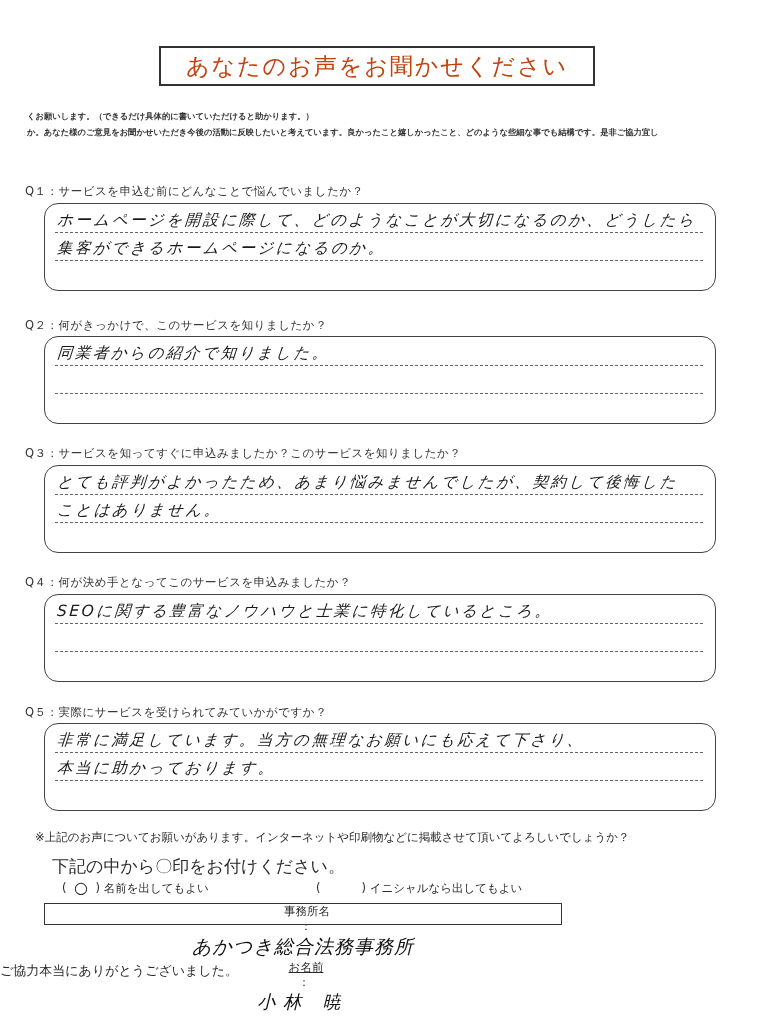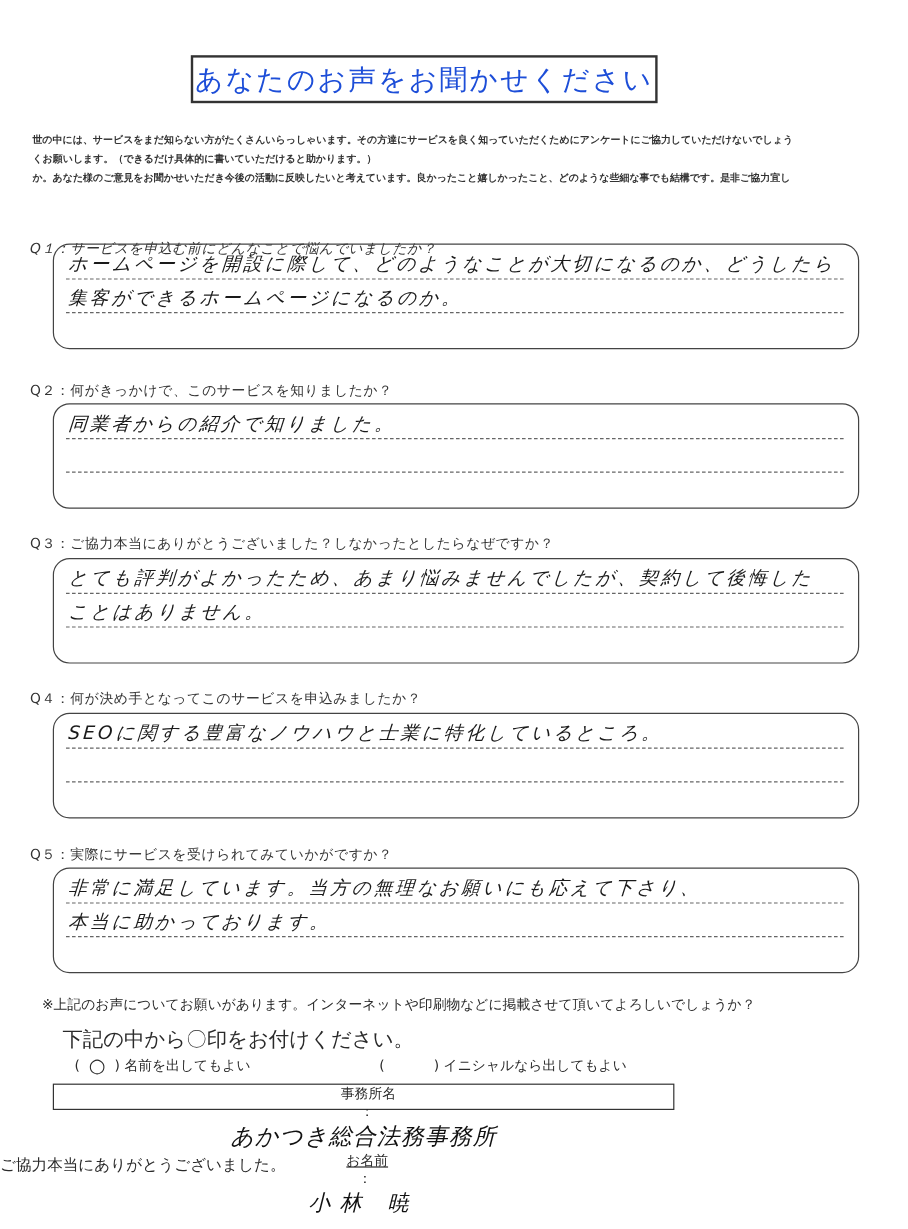--- a/index.html
+++ b/index.html
@@ -1,25 +1,25 @@
 <!DOCTYPE html>
 <html><head>
 <meta charset="utf-8">
 <style>
   html, body { margin: 0; padding: 0; background: #ffffff; }
   body {
     width: 757px; height: 1024px; position: relative; overflow: hidden;
     font-family: "DejaVu Sans", "Liberation Sans", sans-serif; color: #222;
   }
   .title-box {
-    position: absolute; left: 159px; top: 46px; width: 389px; height: 40px;
+    position: absolute; left: 159px; top: 46px; width: 436px; height: 40px;
     border: 2px solid #333; box-sizing: border-box;
     display: flex; align-items: center; justify-content: center;
     font-family: "DejaVu Serif", "Liberation Serif", serif;
-    font-size: 23px; letter-spacing: 2px; color: #1d4ed8;
+    font-size: 23px; letter-spacing: 2px; color: #c2410c;
   }
   .intro {
     position: absolute; left: 27px; top: 108px; width: 710px;
     font-size: 8.3px; line-height: 16px; color: #333;
     font-family: "DejaVu Serif", "Liberation Serif", serif; font-weight: bold;
   }
   .q-label {
     position: absolute; left: 25px; font-size: 11.5px; color: #333;
     letter-spacing: 0.5px;
   }
@@ -69,42 +69,41 @@
     position: absolute; left: 0; width: 757px; top: 962px;
     text-align: left; font-size: 13px; color: #2a2a2a;
   }
 </style>
 </head>
 <body>
 
 <div class="title-box">あなたのお声をお聞かせください</div>
 
 <div class="intro">
-  <div>世の中には、サービスをまだ知らない方がたくさんいらっしゃいます。その方達にサービスを良く知っていただくためにアンケートにご協力していただけないでしょう</div>
   <div>くお願いします。（できるだけ具体的に書いていただけると助かります。）</div>
   <div>か。あなた様のご意見をお聞かせいただき今後の活動に反映したいと考えています。良かったこと嬉しかったこと、どのような些細な事でも結構です。是非ご協力宜し</div>
 </div>
 
-<div class="q-label" style="top:200px;font-style:italic;">Q１：サービスを申込む前にどんなことで悩んでいましたか？</div>
+<div class="q-label" style="top:184px;">Q１：サービスを申込む前にどんなことで悩んでいましたか？</div>
 <div class="answer-box" style="top:203px;">
   <div class="answer-line" style="top:28px;"></div>
   <div class="answer-line" style="top:56px;"></div>
   <div class="hand" style="top:6px;">ホームページを開設に際して、どのようなことが大切になるのか、どうしたら</div>
   <div class="hand" style="top:34px;">集客ができるホームページになるのか。</div>
 </div>
 
 <div class="q-label" style="top:318px;">Q２：何がきっかけで、このサービスを知りましたか？</div>
 <div class="answer-box" style="top:336px;">
   <div class="answer-line" style="top:28px;"></div>
   <div class="answer-line" style="top:56px;"></div>
   <div class="hand" style="top:6px;">同業者からの紹介で知りました。</div>
   <div class="hand" style="top:34px;"></div>
 </div>
 
-<div class="q-label" style="top:446px;">Q３：ご協力本当にありがとうございました？しなかったとしたらなぜですか？</div>
+<div class="q-label" style="top:446px;">Q３：サービスを知ってすぐに申込みましたか？このサービスを知りましたか？</div>
 <div class="answer-box" style="top:465px;">
   <div class="answer-line" style="top:28px;"></div>
   <div class="answer-line" style="top:56px;"></div>
   <div class="hand" style="top:6px;">とても評判がよかったため、あまり悩みませんでしたが、契約して後悔した</div>
   <div class="hand" style="top:34px;">ことはありません。</div>
 </div>
 
 <div class="q-label" style="top:575px;">Q４：何が決め手となってこのサービスを申込みましたか？</div>
 <div class="answer-box" style="top:594px;">
   <div class="answer-line" style="top:28px;"></div>

